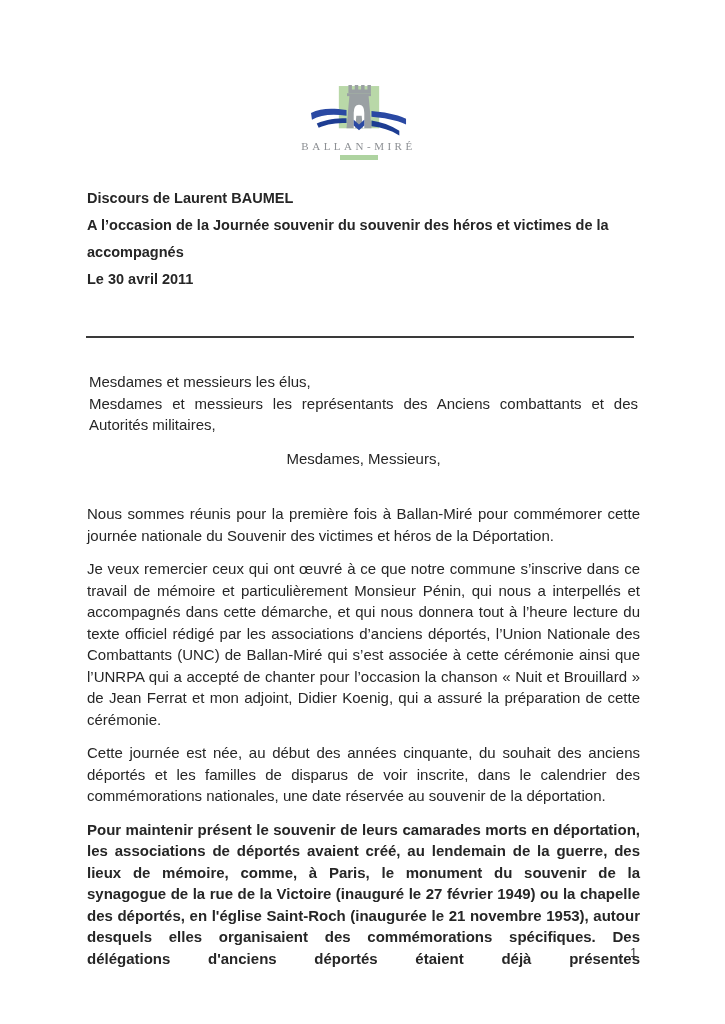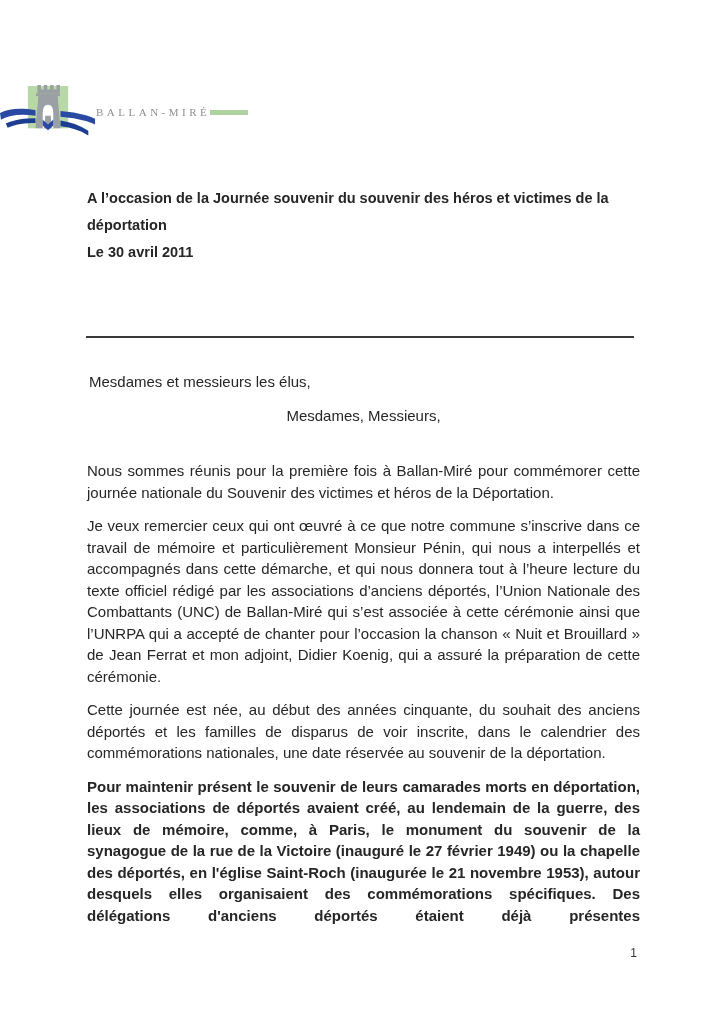--- a/index.html
+++ b/index.html
@@ -9,21 +9,21 @@
     margin:0 auto;
     background:#ffffff;
     font-family:"Liberation Sans", sans-serif;
     color:#262626;
     overflow:hidden;
   }
 
   
   .logo-wrap{
     position:absolute;top:84px;left:0;right:8px;
-    display:flex;align-items:center;
+    display:flex;flex-direction:column;align-items:center;
   }
   .logo-svg{display:block;}
   .logo-text{
     font-family:"Liberation Serif", serif;
     font-size:11px;
     letter-spacing:3.5px;
     color:#8d9094;
     margin-top:2px;
     white-space:nowrap;
   }
@@ -88,30 +88,32 @@
       <path d="M63,28 C75,29 88,31 99,36 L99,42 C88,37 75,35 63,34 Z" fill="#2a49a3"></path>
       <path d="M63,38 C73,39.5 83,43 92,48.5 L92,53.5 C83,48 73,45 63,44 Z" fill="#1d3d92"></path>
 
       <path d="M44.5,37 L50,42 L55.5,37 L55.5,43 L50,48 L44.5,43 Z" fill="#2a49a3"></path>
     </svg>
     <div class="logo-text">BALLAN-MIRÉ</div>
     <div class="logo-bar"></div>
   </div>
 
   <div class="header">
+    <div class="header-line">Discours de Laurent BAUMEL</div>
     <div class="header-line">A l’occasion de la Journée souvenir du souvenir des héros et victimes de la</div>
-    <div class="header-line">déportation</div>
+    <div class="header-line">accompagnés</div>
     <div class="header-line">Le 30 avril 2011</div>
   </div>
 
   <div class="rule"></div>
 
   <div class="body">
     <div class="sal-block">
       <div class="sal-first">Mesdames et messieurs les élus,</div>
+      <div>Mesdames et messieurs les représentants des Anciens combattants et des Autorités militaires,</div>
     </div>
     <div class="sal3">Mesdames, Messieurs,</div>
 
     <p>Nous sommes réunis pour la première fois à Ballan-Miré pour commémorer cette journée nationale du Souvenir des victimes et héros de la Déportation.</p>
     <p>Je veux remercier ceux qui ont œuvré à ce que notre commune s’inscrive dans ce travail de mémoire et particulièrement Monsieur Pénin, qui nous a interpellés et accompagnés dans cette démarche, et qui nous donnera tout à l’heure lecture du texte officiel rédigé par les associations d’anciens déportés, l’Union Nationale des Combattants (UNC) de Ballan-Miré qui s’est associée à cette cérémonie ainsi que l’UNRPA qui a accepté de chanter pour l’occasion la chanson « Nuit et Brouillard » de Jean Ferrat et mon adjoint, Didier Koenig, qui a assuré la préparation de cette cérémonie.</p>
     <p>Cette journée est née, au début des années cinquante, du souhait des anciens déportés et les familles de disparus de voir inscrite, dans le calendrier des commémorations nationales, une date réservée au souvenir de la déportation.</p>
     <p class="continued">Pour maintenir présent le souvenir de leurs camarades morts en déportation, les associations de déportés avaient créé, au lendemain de la guerre, des lieux de mémoire, comme, à Paris, le monument du souvenir de la synagogue de la rue de la Victoire (inauguré le 27 février 1949) ou la chapelle des déportés, en l'église Saint-Roch (inaugurée le 21 novembre 1953), autour desquels elles organisaient des commémorations spécifiques. Des délégations d'anciens déportés étaient déjà présentes</p>
   </div>
 
   <div class="page-number">1</div>

